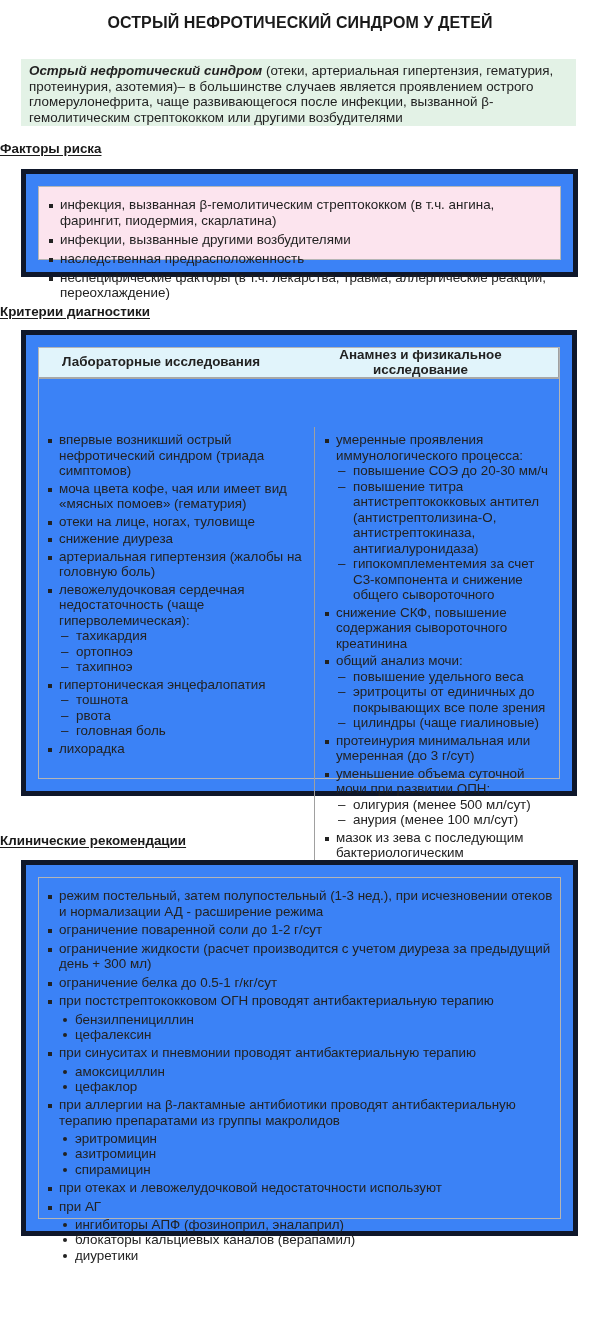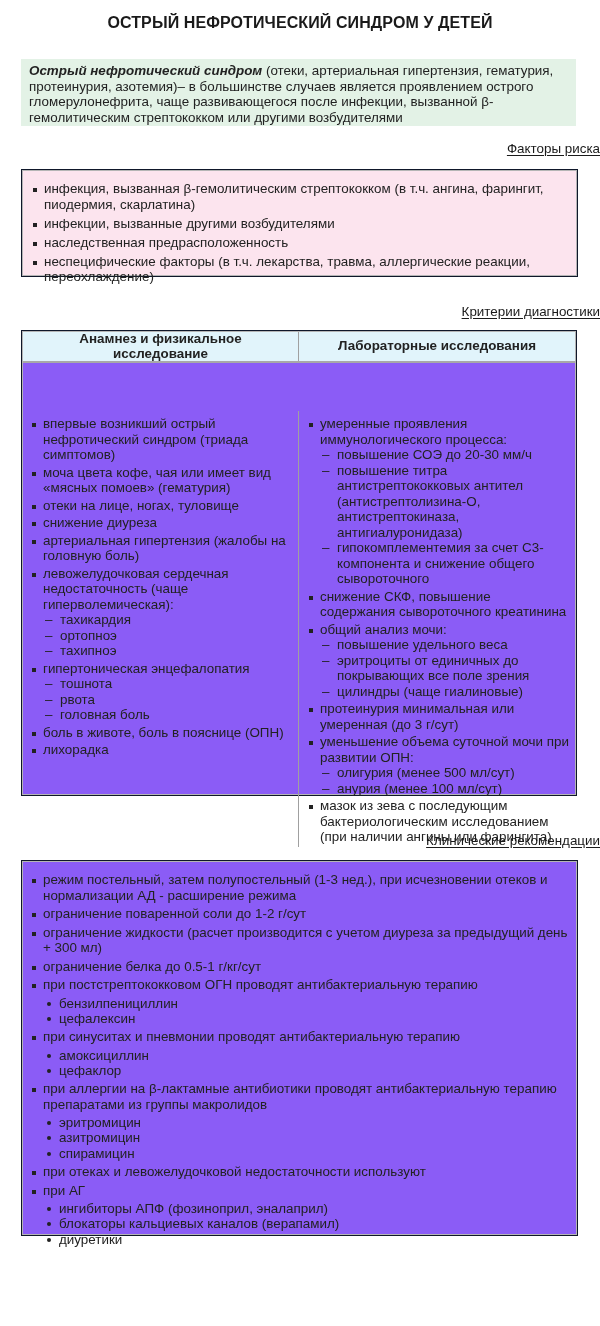--- a/index.html
+++ b/index.html
@@ -15,29 +15,29 @@
       text-align: center; font-weight: bold; font-size: 16px;
       letter-spacing: 0.1px; color: #1a1a1a;
     }
     .intro {
       position: absolute; left: 21px; top: 59px; width: 555px; height: 67px;
       background: #e3f2e6; padding: 4px 8px 0 8px;
       font-size: 13.4px; line-height: 15.5px; color: #222;
     }
     .intro .lead { font-weight: bold; font-style: italic; }
     .section-title {
-      position: absolute; left: 0; width: 600px; text-align: right;
-      font-weight: normal; font-size: 13.4px; text-decoration: underline;
+      position: absolute; left: 0; width: 600px; text-align: left;
+      font-weight: bold; font-size: 13.4px; text-decoration: underline;
       text-underline-offset: 2px; color: #1a1a1a;
     }
     .dbox {
       position: absolute;
-      border: 1px solid #0f172a;
-      padding: 0;
-      background: #8b5cf6;
+      border: 5px solid #0f172a;
+      padding: 12px;
+      background: #3b82f6;
     }
     .dbox > .inner {
       width: 100%; height: 100%;
       border: 1px solid #b5b5b5;
     }
     .risk .inner { background: #fce4ee; padding: 10px 6px 0 10px; }
     ul.sq { list-style: none; }
     ul.sq > li {
       position: relative; padding-left: 11px;
       font-size: 13.4px; line-height: 15.5px; margin-bottom: 3.5px; color: #222;
@@ -94,42 +94,42 @@
         <li><span class="sq-bullet"></span><span>наследственная предрасположенность</span></li>
         <li><span class="sq-bullet"></span><span>неспецифические факторы (в т.ч. лекарства, травма, аллергические реакции, переохлаждение)</span></li>
       </ul>
   </div>
 </div>
 
 <div class="section-title" style="top:304px;">Критерии диагностики</div>
 <div class="dbox crit" style="left:21px; top:330px; width:556px; height:466px;">
   <div class="inner">
     <div class="crit-head">
+      <div class="h h2">Лабораторные исследования</div>
       <div class="h h1">Анамнез и физикальное исследование</div>
-      <div class="h h2">Лабораторные исследования</div>
     </div>
     <div class="crit-body">
       <div class="col c1">
         <ul class="sq" id="crit-col1">
             <li><span class="sq-bullet"></span><span>впервые возникший острый нефротический синдром (триада симптомов)</span></li>
             <li><span class="sq-bullet"></span><span>моча цвета кофе, чая или имеет вид «мясных помоев» (гематурия)</span></li>
             <li><span class="sq-bullet"></span><span>отеки на лице, ногах, туловище</span></li>
             <li><span class="sq-bullet"></span><span>снижение диуреза</span></li>
             <li><span class="sq-bullet"></span><span>артериальная гипертензия (жалобы на головную боль)</span></li>
             <li><span class="sq-bullet"></span><span>левожелудочковая сердечная недостаточность (чаще гиперволемическая):</span><ul class="dash">
                 <li><span class="dash-mark">–</span><span>тахикардия</span></li>
                 <li><span class="dash-mark">–</span><span>ортопноэ</span></li>
                 <li><span class="dash-mark">–</span><span>тахипноэ</span></li>
               </ul></li>
             <li><span class="sq-bullet"></span><span>гипертоническая энцефалопатия</span><ul class="dash">
                 <li><span class="dash-mark">–</span><span>тошнота</span></li>
                 <li><span class="dash-mark">–</span><span>рвота</span></li>
                 <li><span class="dash-mark">–</span><span>головная боль</span></li>
               </ul></li>
-            <li><span class="sq-bullet"></span><span>боль в животе, боль в пояснице (ОПН)</span></li>
+            <li><span class="sq-bullet"></span></li>
             <li><span class="sq-bullet"></span><span>лихорадка</span></li>
           </ul>
       </div>
       <div class="col c2">
         <ul class="sq" id="crit-col2">
             <li><span class="sq-bullet"></span><span>умеренные проявления иммунологического процесса:</span><ul class="dash">
                 <li><span class="dash-mark">–</span><span>повышение СОЭ до 20-30 мм/ч</span></li>
                 <li><span class="dash-mark">–</span><span>повышение титра антистрептококковых антител (антистрептолизина-О, антистрептокиназа, антигиалуронидаза)</span></li>
                 <li><span class="dash-mark">–</span><span>гипокомплементемия за счет С3-компонента и снижение общего сывороточного</span></li>
               </ul></li>

